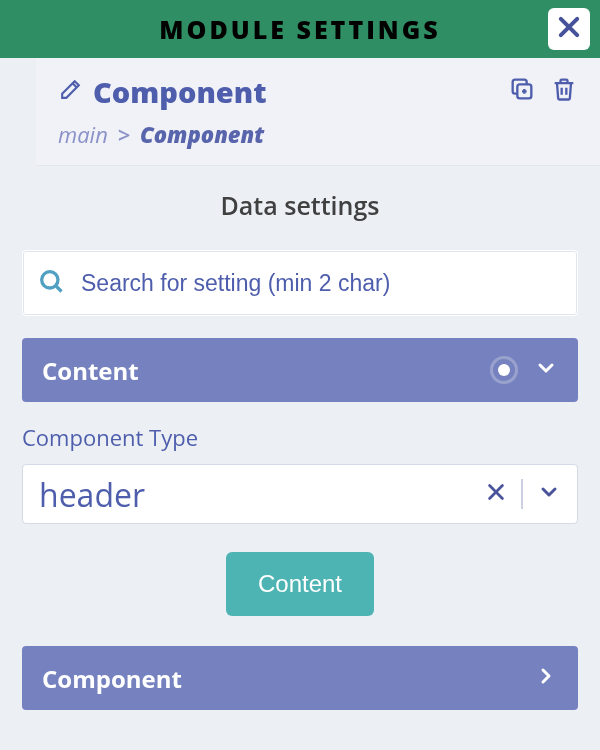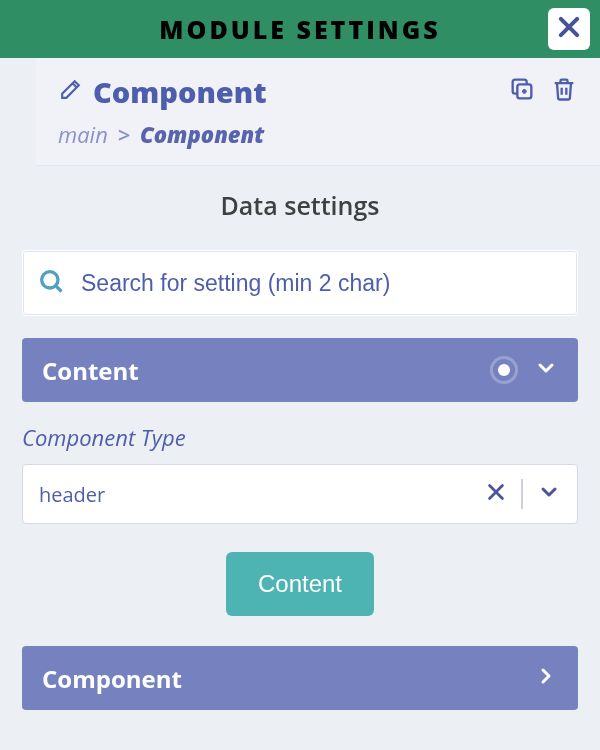--- a/index.html
+++ b/index.html
@@ -31,23 +31,23 @@
     .search-text { color: #4e5eac; font-size: 23px; margin-left: 16px; flex: 1; }
     input.search-text { border: none; outline: none; background: transparent; height: 100%; }
     input.search-text::placeholder { color: #4e5eac; opacity: 1; }
 
     .acc-header { background: #7682bf; color: #fff; border-radius: 4px; height: 64px; display: flex; align-items: center; padding: 0 20px; font-size: 24px; font-weight: 700; cursor: pointer; }
     .acc-header .spacer { flex: 1; }
     .radio-ring { width: 28px; height: 28px; border: 3px solid #99a2cd; border-radius: 50%; display: flex; align-items: center; justify-content: center; margin-right: 16px; }
     .radio-dot { width: 12px; height: 12px; background: #fff; border-radius: 50%; }
     .chevron svg { width: 24px; height: 24px; stroke: #fff; stroke-width: 3; fill: none; stroke-linecap: round; stroke-linejoin: round; }
 
-    .field-label { color: #4e5eac; font-size: 22px; font-weight: 500; margin: 20px 0 12px; font-style: italic; }
+    .field-label { color: #4e5eac; font-size: 22px; font-weight: 500; margin: 20px 0 12px; }
     .select-box { background: #fff; border: 1px solid #d5d9e8; border-radius: 4px; height: 60px; display: flex; align-items: center; padding: 0 16px; }
-    .select-value { color: #4e5eac; font-size: 20px; font-weight: 500; flex: 1; }
+    .select-value { color: #4e5eac; font-size: 32px; font-weight: 500; flex: 1; }
     .clear-x svg { width: 22px; height: 22px; stroke: #49549b; stroke-width: 3; fill: none; stroke-linecap: round; }
     .vdiv { width: 2px; height: 30px; background: #ccd0e0; margin: 0 14px; }
     .dd-chevron svg { width: 24px; height: 24px; stroke: #49549b; stroke-width: 3; fill: none; stroke-linecap: round; stroke-linejoin: round; }
 
     .btn-row { text-align: center; margin: 28px 0 30px; }
     .refresh-btn { display: inline-block; background: #4eb4b3; color: #fff; font-size: 24px; font-weight: 500; padding: 18px 32px; border-radius: 6px; border: none; cursor: pointer; }
 
     .acc-header.collapsed .chevron svg { transform: none; }
   </style>
 </head>

